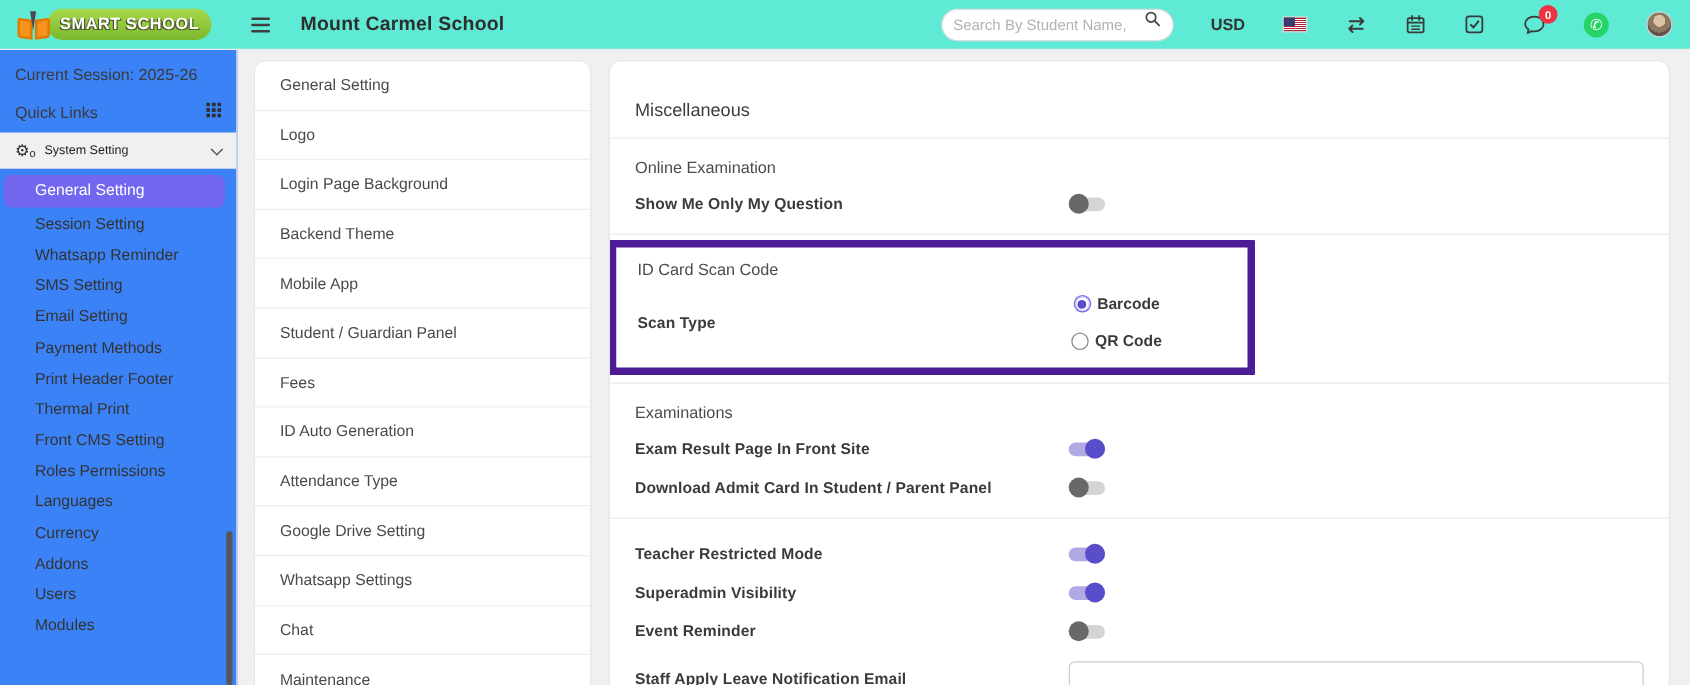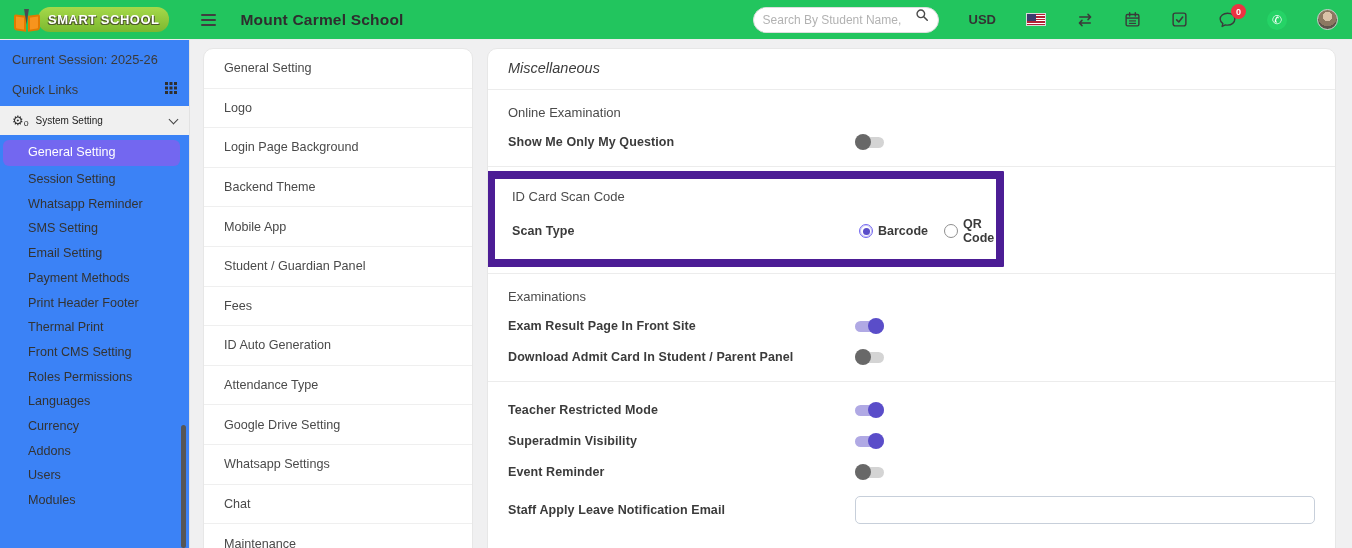--- a/index.html
+++ b/index.html
@@ -1,20 +1,20 @@
 <!DOCTYPE html>
 <html><head>
 <meta charset="utf-8">
 <style>
   * { margin:0; padding:0; box-sizing:border-box; }
   html,body { width:1352px; height:548px; overflow:hidden; }
   body { font-family:"Liberation Sans", sans-serif; background:#f0f0f1; color:#3b3b3b; }
 
   
-  .header { height:40px; background:#22c55e; border-bottom:1px solid #ececec; display:flex; align-items:center; padding:0 14px; position:relative; z-index:5; }
+  .header { height:40px; background:#5eead4; border-bottom:1px solid #ececec; display:flex; align-items:center; padding:0 14px; position:relative; z-index:5; }
   .logo { display:flex; align-items:center; gap:4px; }
   .logo-book { width:26px; height:22px; position:relative; }
   .logo-book .pg { position:absolute; bottom:0; width:12px; height:16px; background:#f7941d; border:2px solid #e07b00; }
   .logo-book .pg.l { left:0; transform:skewY(8deg); border-radius:2px 0 0 3px; }
   .logo-book .pg.r { right:0; transform:skewY(-8deg); border-radius:0 2px 3px 0; }
   .logo-book .pen { position:absolute; left:10px; top:0; width:5px; height:16px; background:#4a4a52; clip-path:polygon(0 0,100% 0,50% 100%); z-index:2; }
   .logo-pill { background:linear-gradient(180deg,#a6d94a,#7cb82f); border-radius:12px; padding:3px 10px 4px; margin-left:-6px; }
   .logo-pill span { color:#fff; font-weight:bold; font-size:13px; letter-spacing:.5px; text-shadow:-1px 1px 0 #4e5a2a, 1px 1px 0 #4e5a2a; }
   .burger { margin-left:32px; display:flex; flex-direction:column; gap:3px; cursor:pointer; }
   .burger i { display:block; width:15px; height:2px; background:#3f3f3f; border-radius:1px; }
@@ -48,43 +48,43 @@
   .side-item.active { background:#7367f0; color:#fff; border-radius:6px; margin:5px 9px 2px 3px; padding:6px 10px 6px 25px; }
   .side-scrollbar { position:absolute; left:181px; top:385px; bottom:0; width:5px; background:#565656; border-radius:3px; }
 
   
   .card { background:#fff; border:1px solid #e7e7e7; border-radius:10px; }
   .tabs-card { width:270px; margin:8px 0 0 13px; height:520px; overflow:hidden; flex:none; }
   .tab-row { height:39.6px; display:flex; align-items:center; padding-left:20px; border-bottom:1px solid #efefef; font-size:12.6px; color:#4a4a4a; cursor:pointer; }
   .tab-row:last-child { border-bottom:none; }
 
   .main-card { flex:1; margin:8px 16px 0 14px; height:520px; overflow:hidden; }
-  .main-title { padding:11px 20px 13px; font-size:14.5px; color:#3d3d3d; border-bottom:1px solid #ececec;font-style:italic; }
+  .main-title { padding:32px 20px 13px; font-size:14.5px; color:#3d3d3d; border-bottom:1px solid #ececec; }
   .sec-pad { padding:0 20px; }
   .sec-heading { font-size:13px; color:#4b4b4b; margin:15px 0 2px; }
   .ctrl-row { display:flex; align-items:center; margin:15px 0 17px; }
   .ctrl-row .lbl { flex:0 0 347px; font-size:12.5px; font-weight:bold; color:#3b3b3b; letter-spacing:.1px; }
   .hr { border-top:1px solid #ececec; }
 
   
   .toggle { width:29px; height:11px; border-radius:6px; background:#d4d4d4; position:relative; cursor:pointer; flex:none; }
   .toggle .knob { position:absolute; left:0; top:-2.5px; width:16px; height:16px; border-radius:50%; background:#686868; }
   .toggle.on { background:#b0a9e4; }
   .toggle.on .knob { left:auto; right:0; background:#5a4dc9; }
 
   
-  .radio-group { display:flex; align-items:center; gap:16px; }
+  .radio-group { display:flex; align-items:center; gap:16px;flex-direction:column; }
   .radio-opt { display:flex; align-items:center; gap:5px; cursor:pointer; }
   .radio { width:14px; height:14px; border-radius:50%; border:1px solid #8f8f8f; background:#fff; position:relative; flex:none; }
   .radio.on { border-color:#7367f0; box-shadow:0 0 0 1px #cdc8f6 inset; }
   .radio.on::after { content:""; position:absolute; left:2.5px; top:2.5px; width:7px; height:7px; border-radius:50%; background:#5a4dc9; }
   .radio-opt .rlbl { font-size:12.5px; font-weight:bold; color:#3b3b3b; }
 
   
-  .red-box { border:8px solid #4c1d95; margin:4px -1px 0; padding:0 0 10px 17px; width:517px; border-radius:1px; }
+  .red-box { border:6px solid #4c1d95; margin:4px -1px 0; padding:0 0 10px 17px; width:517px; border-radius:1px; }
   .red-box .sec-heading { margin-top:10px; }
   .red-box .ctrl-row { margin:13px 0 4px; }
 
   .email-input { width:472px; height:28px; border:1px solid #c7cfda; border-radius:5px; font-size:12.5px; padding:0 8px; color:#333; outline:none; font-family:"Liberation Sans",sans-serif; }
 </style>
 </head>
 <body>
 
 <div class="header">
   <div class="logo">

